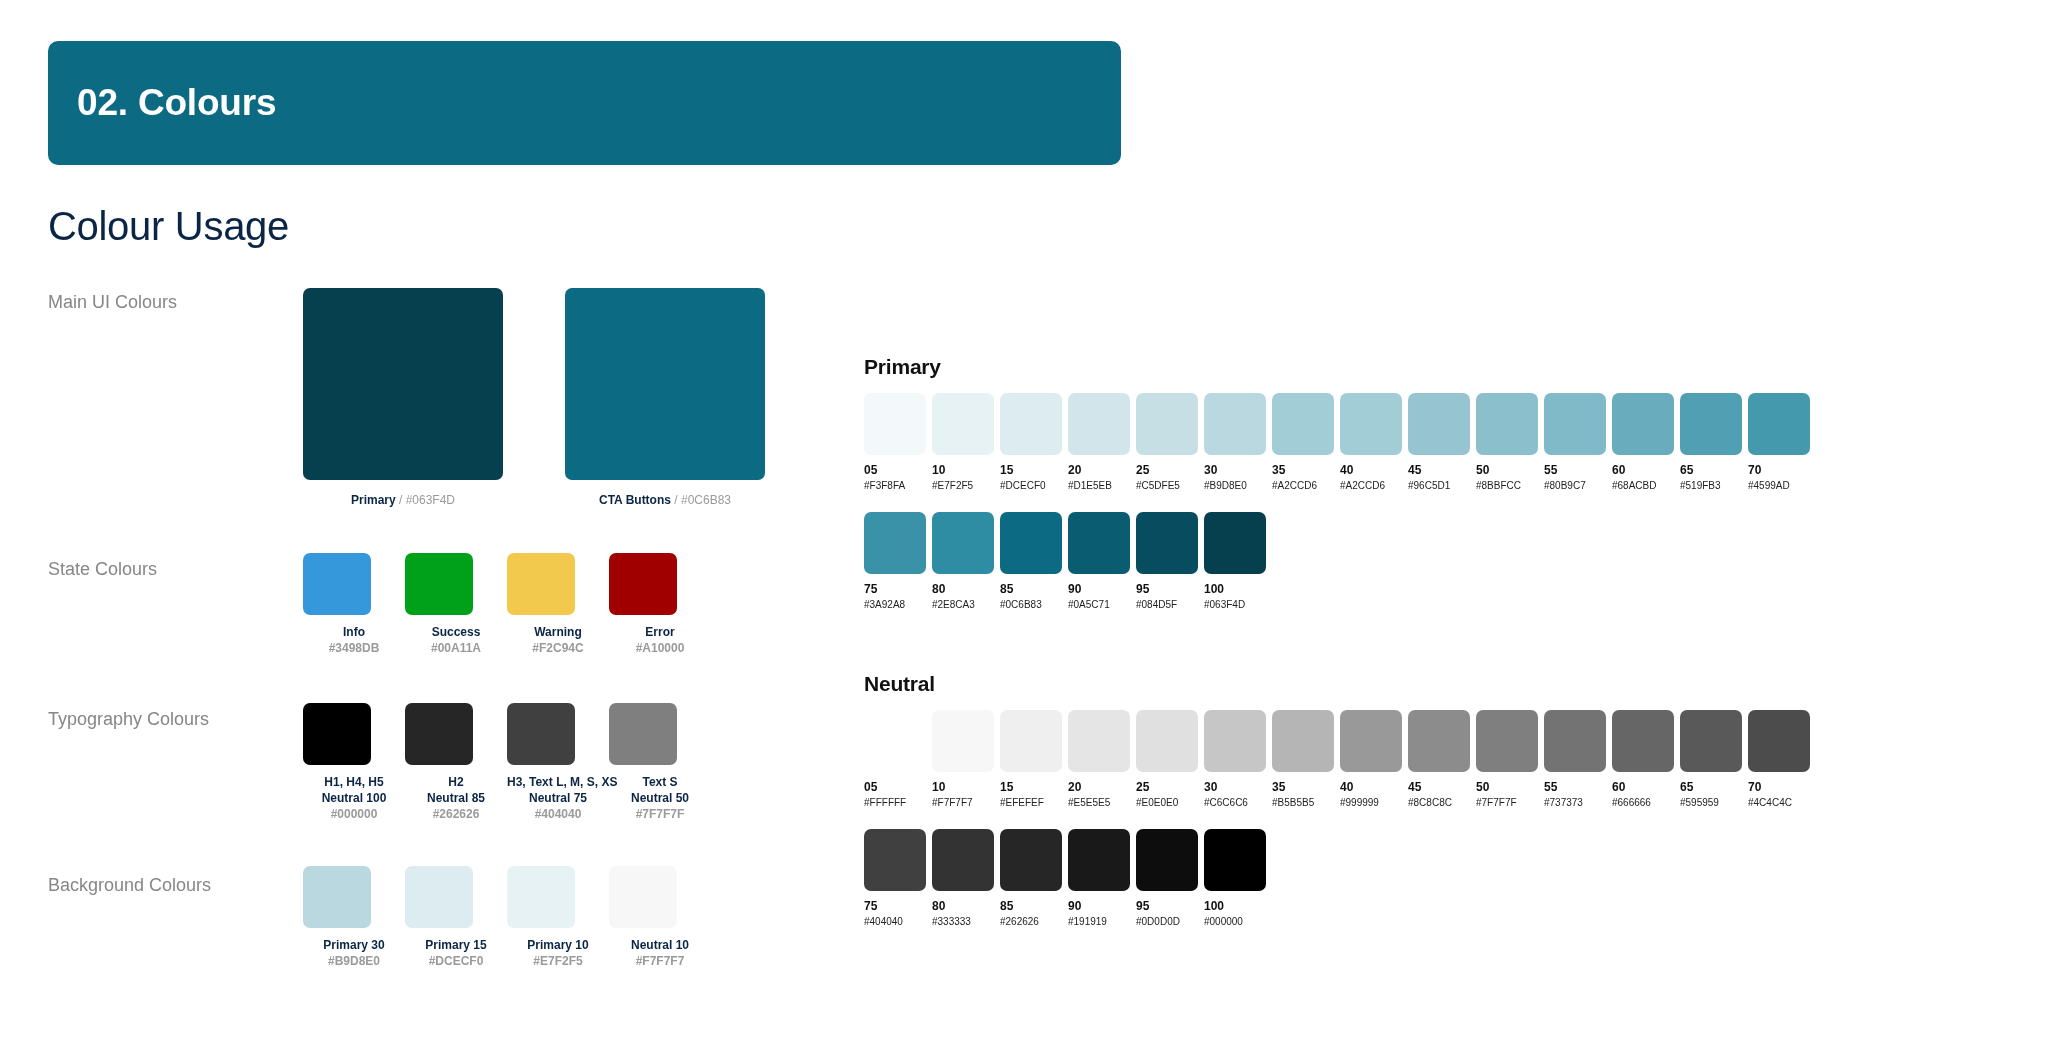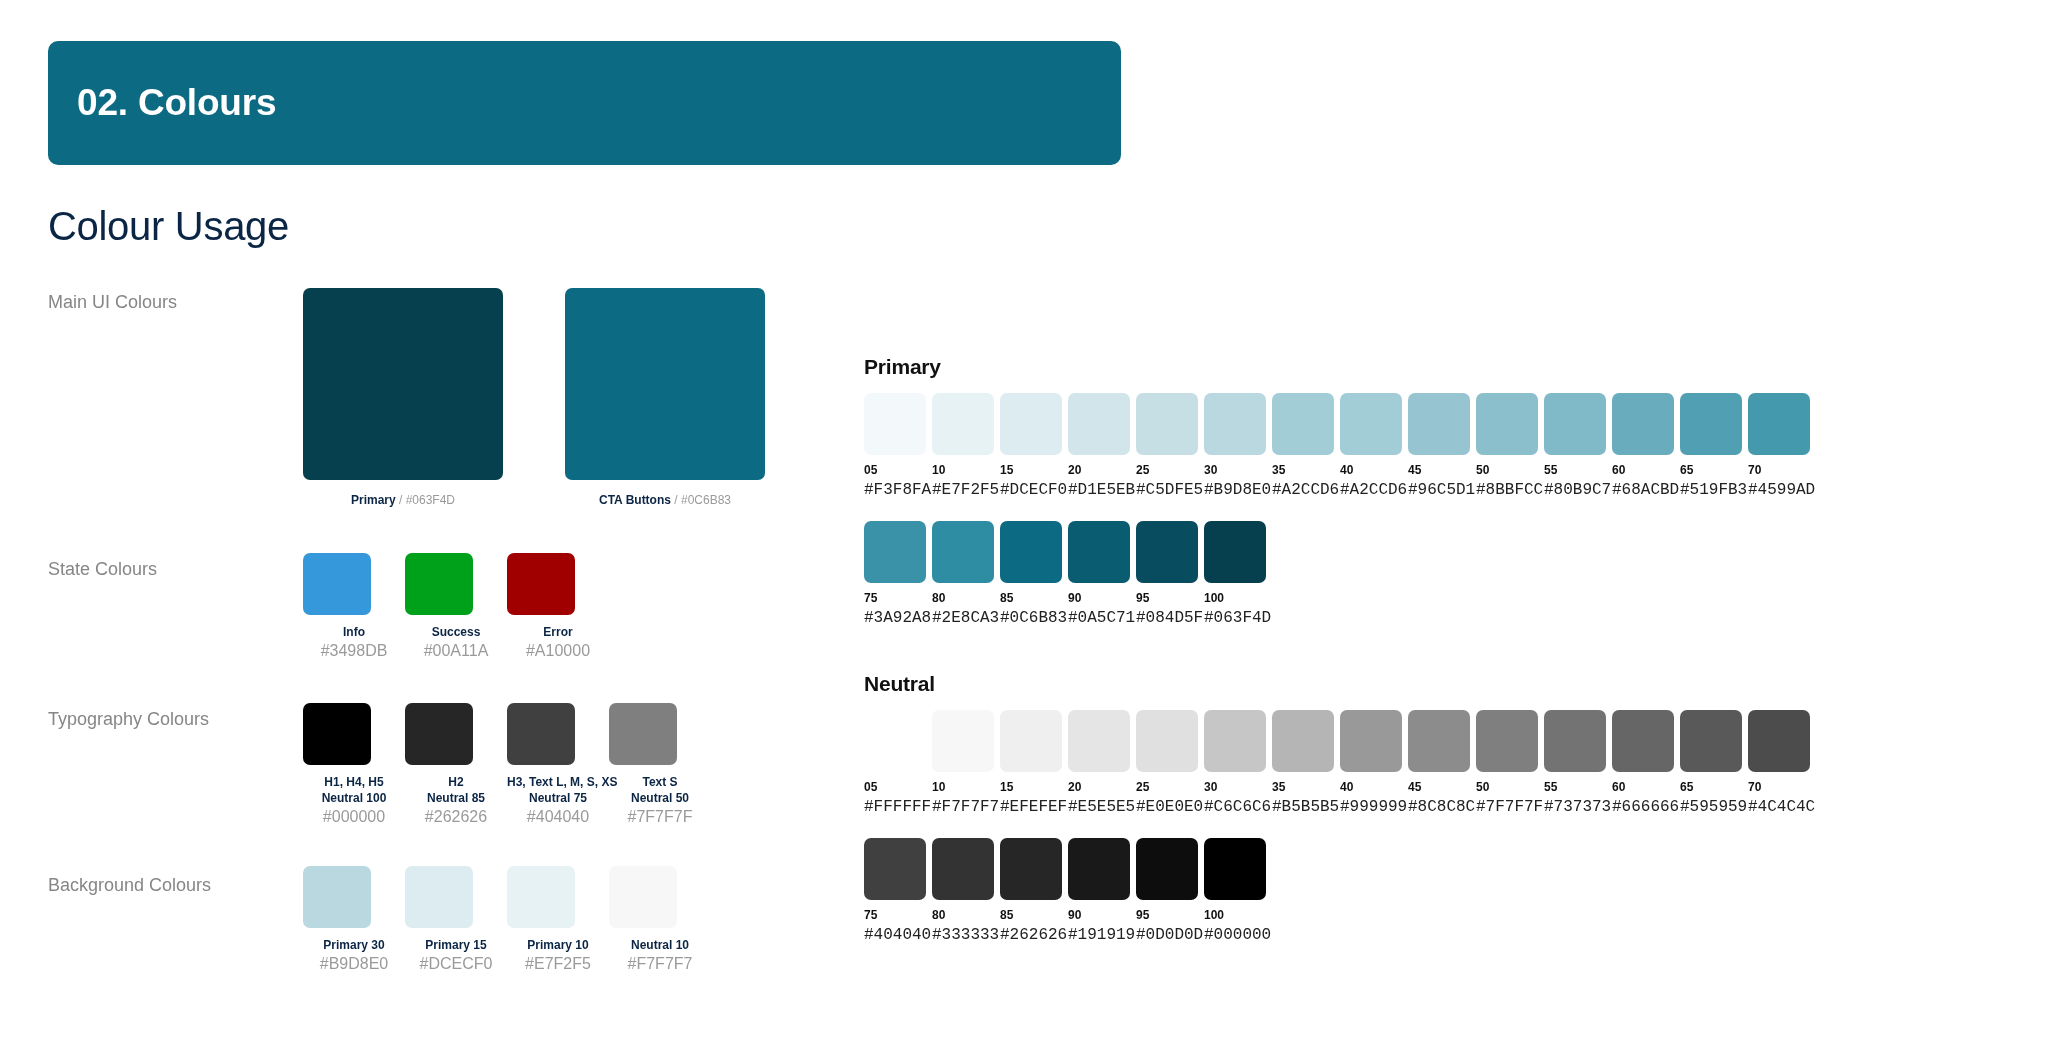--- a/index.html
+++ b/index.html
@@ -57,22 +57,22 @@
     line-height: 1.35;
   }
   .cap-name {
     font-size: 12px;
     font-weight: 700;
     color: #0B2545;
     display: block;
     white-space: nowrap;
   }
   .cap-hex {
-    font-size: 16px;
-    font-weight: 400;
+    font-size: 12px;
+    font-weight: 700;
     color: #9A9A9A;
     display: block;
     white-space: nowrap;
   }
 
   
   .main-item { width: 200px; margin-right: 30px; }
   .main-item .tile { width: 200px; height: 192px; }
   .main-cap { text-align: center; margin-top: 13px; font-size: 12px; white-space: nowrap; }
   .main-cap .nm { font-weight: 700; color: #0B2545; }
@@ -94,21 +94,21 @@
     letter-spacing: -0.2px;
   }
   .pal-row { display: flex; }
   .pal-item { width: 68px; margin-right: 0; }
   .pal-item .tile { width: 62px; height: 62px; }
   .pal-cap { margin-top: 7px; line-height: 1.45; }
   .pal-step {
     font-size: 12px; font-weight: 700; color: #111111; display: block;
   }
   .pal-hex {
-    font-size: 16px; font-weight: 400; color: #222222; display: block; white-space: nowrap; font-family: Liberation Mono, monospace;
+    font-size: 10px; font-weight: 400; color: #222222; display: block; white-space: nowrap;
   }
 </style>
 </head>
 <body>
 
 <div class="page">
 
   <div class="banner">
     <div class="banner-title">02. Colours</div>
   </div>
@@ -140,20 +140,27 @@
         </div>
       </div>
       <div class="sq-item">
         <div class="tile" style="background: rgb(0, 161, 26);"></div>
         <div class="tile-caption">
           <span class="cap-name">Success</span>
           <span class="cap-hex">#00A11A</span>
         </div>
       </div>
       <div class="sq-item">
+        <div class="tile" style="background: rgb(242, 201, 76);"></div>
+        <div class="tile-caption">
+          <span class="cap-name">Warning</span>
+          <span class="cap-hex">#F2C94C</span>
+        </div>
+      </div>
+      <div class="sq-item">
         <div class="tile" style="background: rgb(161, 0, 0);"></div>
         <div class="tile-caption">
           <span class="cap-name">Error</span>
           <span class="cap-hex">#A10000</span>
         </div>
       </div>
     </div>
 
   <div class="swatch-group" id="grp-typ" style="left:303px; top:703px;">
       <div class="sq-item typ">

